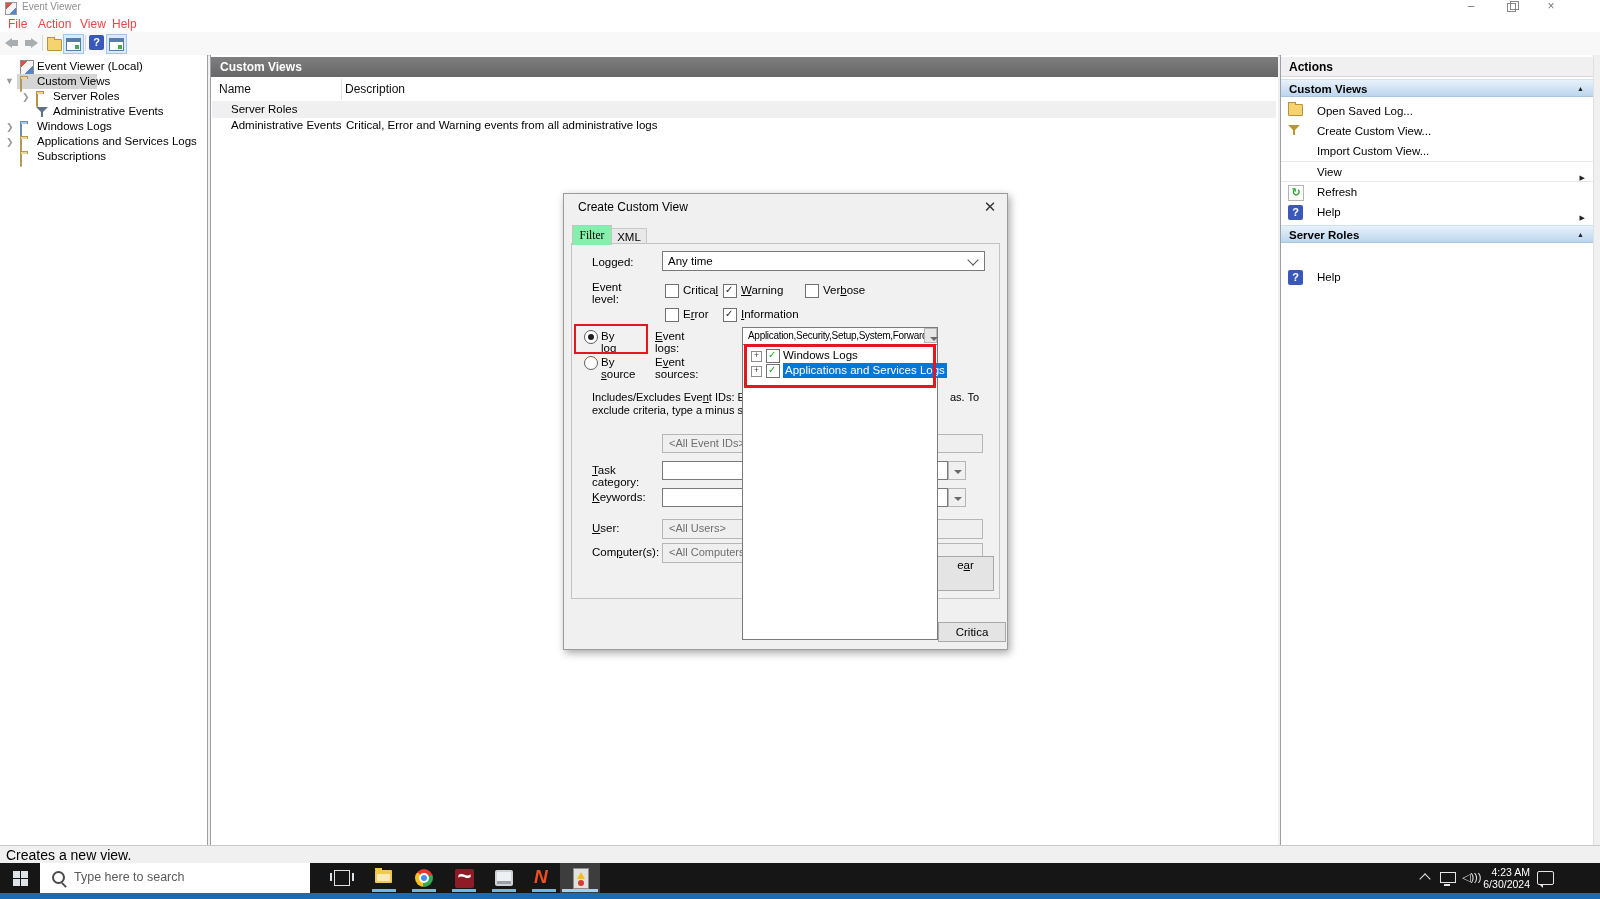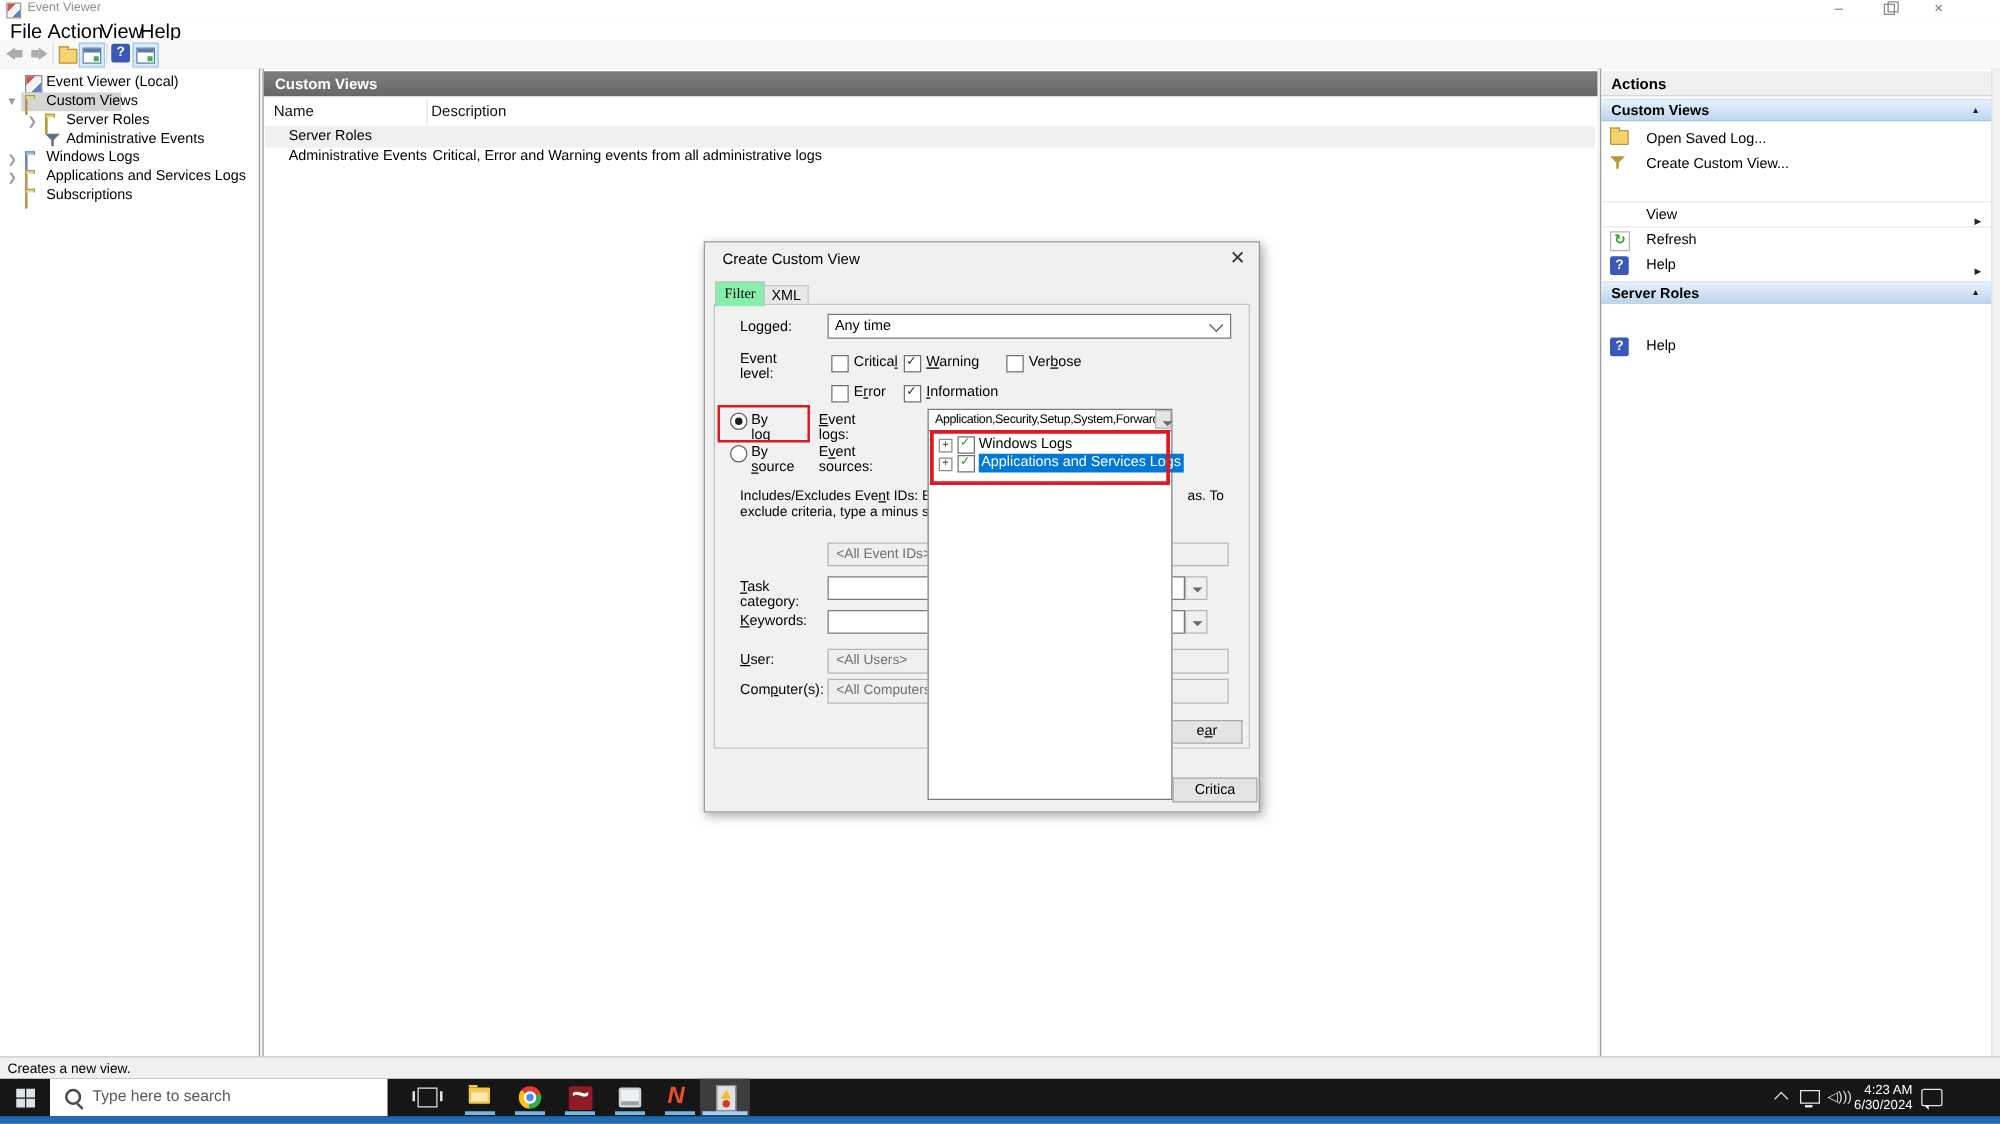--- a/index.html
+++ b/index.html
@@ -9,21 +9,21 @@
   u{text-decoration:underline;}
 
   
   .titlebar{left:0;top:0;width:1600px;height:15px;background:#fff;}
   .title-ico{left:5px;top:2px;width:10px;height:11px;background:linear-gradient(135deg,#d6534a 0 30%,#f4f4f4 30% 68%,#5b84c4 68%);border:1px solid #9a9a9a;}
   .title-txt{left:22px;top:1px;color:#8f8f8f;font-size:10px;}
   .wbtn{top:0;width:14px;height:13px;color:#777;font-size:12px;line-height:13px;text-align:center;}
   .restore-glyph{position:absolute;left:3px;top:3px;width:7px;height:7px;border:1px solid #888;background:#fff;}
   .restore-glyph:before{content:"";position:absolute;left:2px;top:-3px;width:7px;height:7px;border:1px solid #888;}
   .menubar{left:0;top:15px;width:1600px;height:17px;background:#fff;}
-  .menu-item{top:2px;font-size:16px;color:#000000;}
+  .menu-item{top:2px;font-size:12px;color:#ef4444;}
   .toolbar{left:0;top:32px;width:1600px;height:23px;background:#f8f8f8;border-bottom:1px solid #d4d4d4;}
   .tbtn{top:2px;width:19px;height:18px;}
   .tsel{border:1px solid #9fc6e8;background:#d9eafa;}
   .tsep{top:3px;width:1px;height:16px;background:#d8d8d8;}
   .nav-arrow{position:absolute;left:2px;top:4px;width:0;height:0;border-top:5px solid transparent;border-bottom:5px solid transparent;}
   .nav-left .nav-arrow{border-right:7px solid #a9adb0;}
   .nav-left:after{content:"";position:absolute;left:9px;top:6px;width:6px;height:6px;background:#a9adb0;}
   .nav-right .nav-arrow{left:9px;border-left:7px solid #a9adb0;}
   .nav-right:after{content:"";position:absolute;left:3px;top:6px;width:6px;height:6px;background:#a9adb0;}
   .win-ico{position:absolute;left:2px;top:3px;width:13px;height:11px;border:1px solid #5a7ca8;background:#fff;}
@@ -67,21 +67,21 @@
   .a-sec{position:absolute;left:0;width:313px;height:18px;background:linear-gradient(#e8f1fb,#bcd6ee);border-top:1px solid #cfe0f0;border-bottom:1px solid #a9c6e0;font-size:11.5px;font-weight:bold;line-height:18px;padding-left:8px;box-sizing:border-box;}
   .a-exp{position:absolute;right:10px;top:5px;font-size:7px;color:#222;line-height:8px;}
   .a-item{position:absolute;left:0;width:313px;height:20px;font-size:11.5px;line-height:20px;}
   .a-ico{position:absolute;left:7px;top:3px;}
   .a-lab{position:absolute;left:36px;top:0;}
   .a-sub{position:absolute;right:9px;top:6px;font-size:7px;color:#222;}
   .a-sepline{position:absolute;left:0;width:313px;height:1px;background:#e8e8e8;}
   .a-scroll{left:1593px;top:55px;width:7px;height:790px;background:#f0f0f0;border-left:1px solid #e0e0e0;}
 
   
-  .statusbar{left:0;top:845px;width:1600px;height:18px;background:#f0f0f0;border-top:1px solid #c9c9c9;font-size:11px;line-height:18px;padding-left:6px;box-sizing:border-box;}
+  .statusbar{left:0;top:845px;width:1600px;height:18px;background:#f0f0f0;border-top:1px solid #c9c9c9;font-size:14px;line-height:18px;padding-left:6px;box-sizing:border-box;}
 
   
   .dialog{left:563px;top:193px;width:443px;height:455px;background:#f0f0f0;border:1px solid #9b9b9b;box-shadow:2px 3px 8px rgba(0,0,0,.35);z-index:10;}
   .d-title{position:absolute;left:14px;top:6px;font-size:12px;}
   .d-close{position:absolute;right:8px;top:4px;width:18px;height:18px;text-align:center;font-size:15px;line-height:18px;color:#333;}
   .tabpage{position:absolute;left:7px;top:49px;width:427px;height:354px;border:1px solid #c3c3c3;background:#f1f1f1;}
   .tab{position:absolute;font-size:11.5px;text-align:center;}
   .tab.active{left:8px;top:31px;width:38px;height:19px;background:#86efac;border:1px solid #c3c3c3;border-bottom:none;line-height:19px;z-index:2;font-family:Liberation Serif, serif;}
   .tab.inactive{left:47px;top:34px;width:34px;height:16px;background:#e8e8e8;border:1px solid #c9c9c9;border-bottom:none;line-height:16px;}
   .dlab{position:absolute;font-size:11.5px;color:#000;}
@@ -248,20 +248,23 @@
       <span class="a-exp">▲</span>
     </div>
     <div class="a-item" style="top:46px;">
       <span class="a-ico ifolder"></span>
       <span class="a-lab">Open Saved Log...</span>
     </div>
     <div class="a-item" style="top:66px;">
       <span class="a-ico ifunnel gold"></span>
       <span class="a-lab">Create Custom View...</span>
     </div>
+    <div class="a-item" style="top:86px;">
+      <span class="a-lab">Import Custom View...</span>
+    </div>
     <div class="a-sepline" style="top:106px;"></div>
     <div class="a-item" style="top:107px;">
       <span class="a-lab">View</span>
       <span class="a-sub">▶</span>
     </div>
     <div class="a-sepline" style="top:126px;"></div>
     <div class="a-item" style="top:127px;">
       <span class="a-ico irefresh">↻</span>
       <span class="a-lab">Refresh</span>
     </div>
@@ -337,21 +340,21 @@
     <span class="dlab" style="left:592px;top:491px;"><u>K</u>eywords:</span>
     <div class="dinput" style="left:662px;top:488px;width:286px;height:19px;"></div>
     <span class="ddbtn" style="left:948px;top:488px;"></span>
 
     <span class="dlab" style="left:592px;top:522px;"><u>U</u>ser:</span>
     <div class="dinput disabled" style="left:662px;top:519px;width:321px;height:20px;"><span>&lt;All Users&gt;</span></div>
 
     <span class="dlab" style="left:592px;top:546px;">Com<u>p</u>uter(s):</span>
     <div class="dinput disabled" style="left:662px;top:543px;width:321px;height:20px;"><span>&lt;All Computers&gt;</span></div>
 
-    <div class="dbtn" style="left:938px;top:576px;width:56px;height:19px;line-height:17px;border-left:none;"><span>e<u>a</u>r</span></div>
+    <div class="dbtn" style="left:938px;top:556px;width:56px;height:35px;line-height:17px;border-left:none;"><span>e<u>a</u>r</span></div>
     <div class="dbtn" style="left:938px;top:622px;width:68px;height:20px;line-height:18px;"><span>Critica</span></div>
   </div>
 
   <div class="abs ddpanel">
     <div class="dd-row" style="top:3px;">
       <span class="expbox">+</span>
       <span class="cb green on abs dd-cb"></span>
       <span class="dd-lab">Windows Logs</span>
     </div>
     <div class="dd-row" style="top:18px;">

